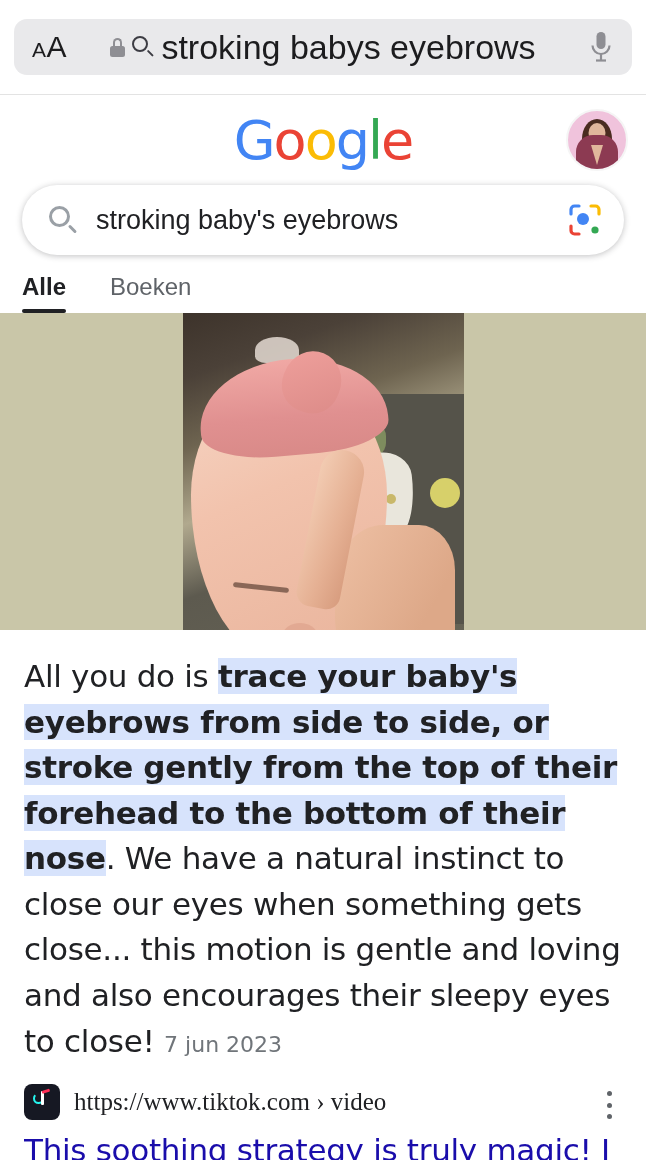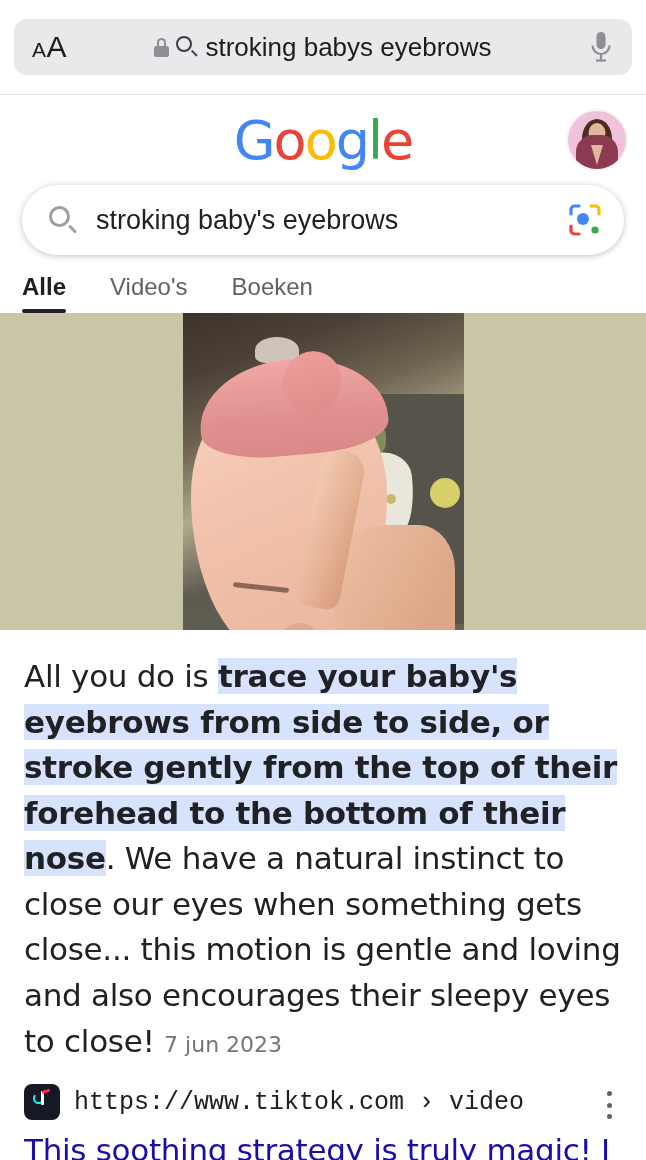--- a/index.html
+++ b/index.html
@@ -66,21 +66,21 @@
   }
   .mag-ico .handle {
     position:absolute; bottom:1px; right:1px;
     width:8px; height:2.4px;
     background:#3c3c43;
     border-radius:2px;
     transform:rotate(45deg);
     transform-origin:right center;
   }
   .url-text {
-    font-size:26px;
+    font-size:34px;
     color:#1c1c1e;
     white-space:nowrap;
   }
   .mic-ico {
     position:absolute; right:20px;
     width:22px; height:32px;
   }
 
   
   .g-header {
@@ -359,21 +359,21 @@
     background:#FE2C55;
     border-radius:1px;
     transform:rotate(-18deg);
     transform-origin:left center;
   }
   .result-url {
     font-size:25px;
     color:#202124;
     white-space:nowrap;
     overflow:hidden;
-    font-family:Liberation Mono, monospace;
+    font-family:Liberation Serif, serif;
   }
   .kebab {
     position:absolute;
     right:22px; top:24px;
     width:30px; height:34px;
     display:flex; flex-direction:column;
     align-items:center; justify-content:space-between;
     padding:3px 0;
   }
   .kebab span {
@@ -444,21 +444,20 @@
       <path d="M23 3 H27.5 A3.5 3.5 0 0 1 31 6.5 V11" stroke="#FBBC05" stroke-width="3.2" fill="none" stroke-linecap="round"></path>
       <path d="M3 23 V27.5 A3.5 3.5 0 0 0 6.5 31 H11" stroke="#EA4335" stroke-width="3.2" fill="none" stroke-linecap="round"></path>
       <circle cx="15" cy="16" r="6" fill="#4285F4"></circle>
       <circle cx="27" cy="27" r="3.6" fill="#34A853"></circle>
     </svg>
   </div>
 </div>
 
 <div class="tabs">
   <div class="tab active">Alle</div>
-  <div class="tab">Video's</div>
   <div class="tab">Boeken</div>
 </div>
 
 <div class="media-region">
   <div class="media-inner">
     <div class="bg-blanket"></div>
     <div class="dino-pattern">
       <span class="leaf-green"></span>
       <span class="dino"></span>
       <span class="dino-spot1"></span>

